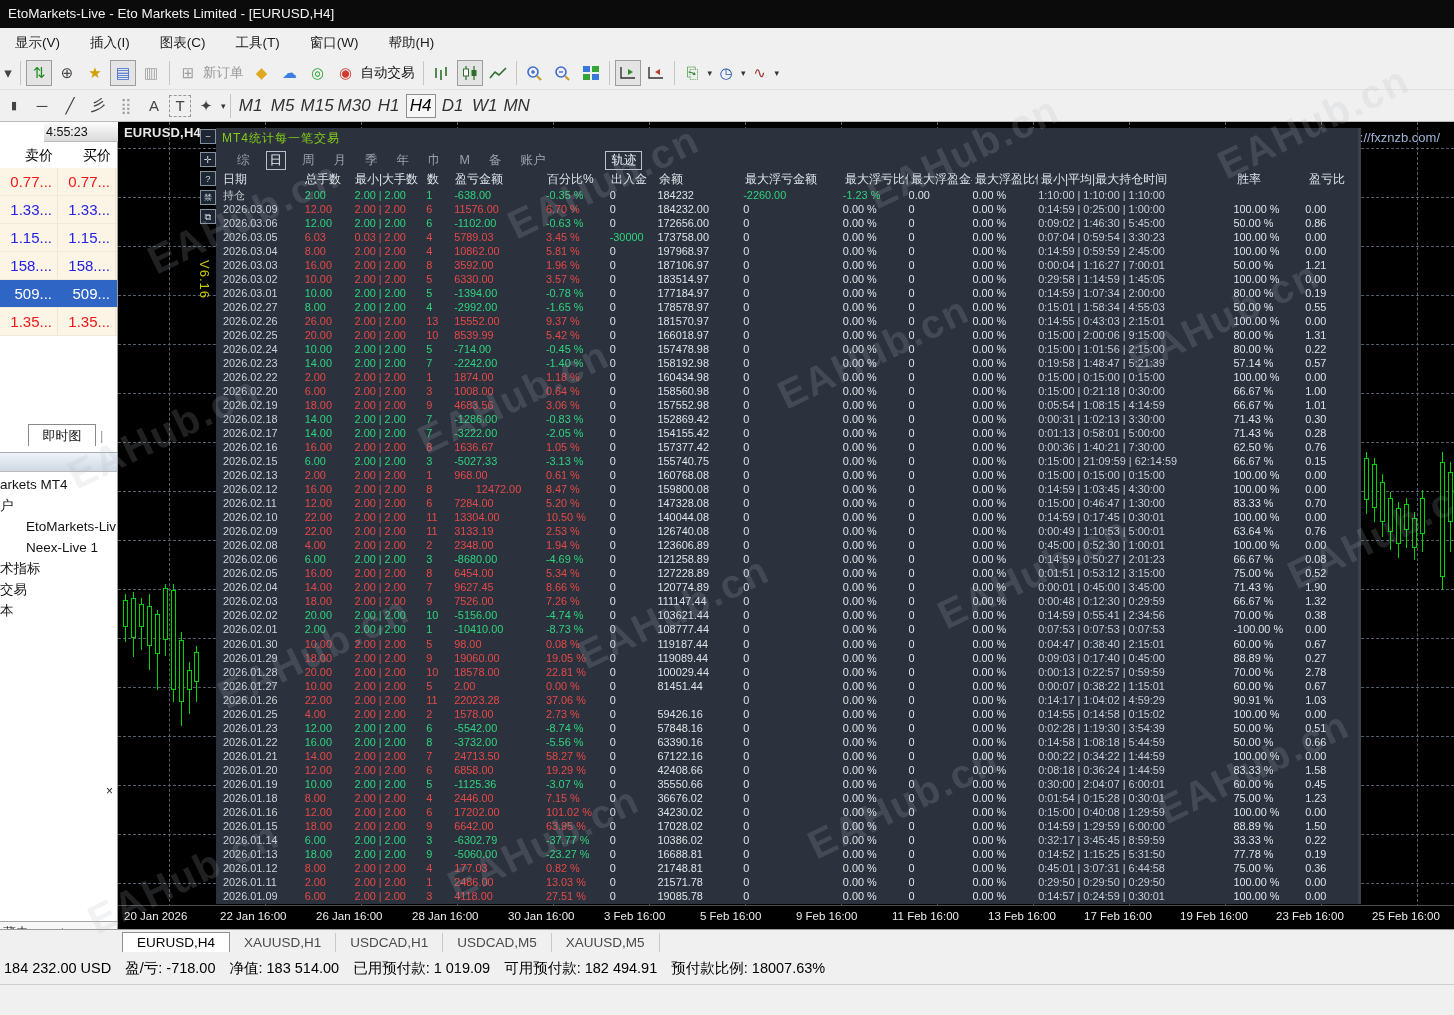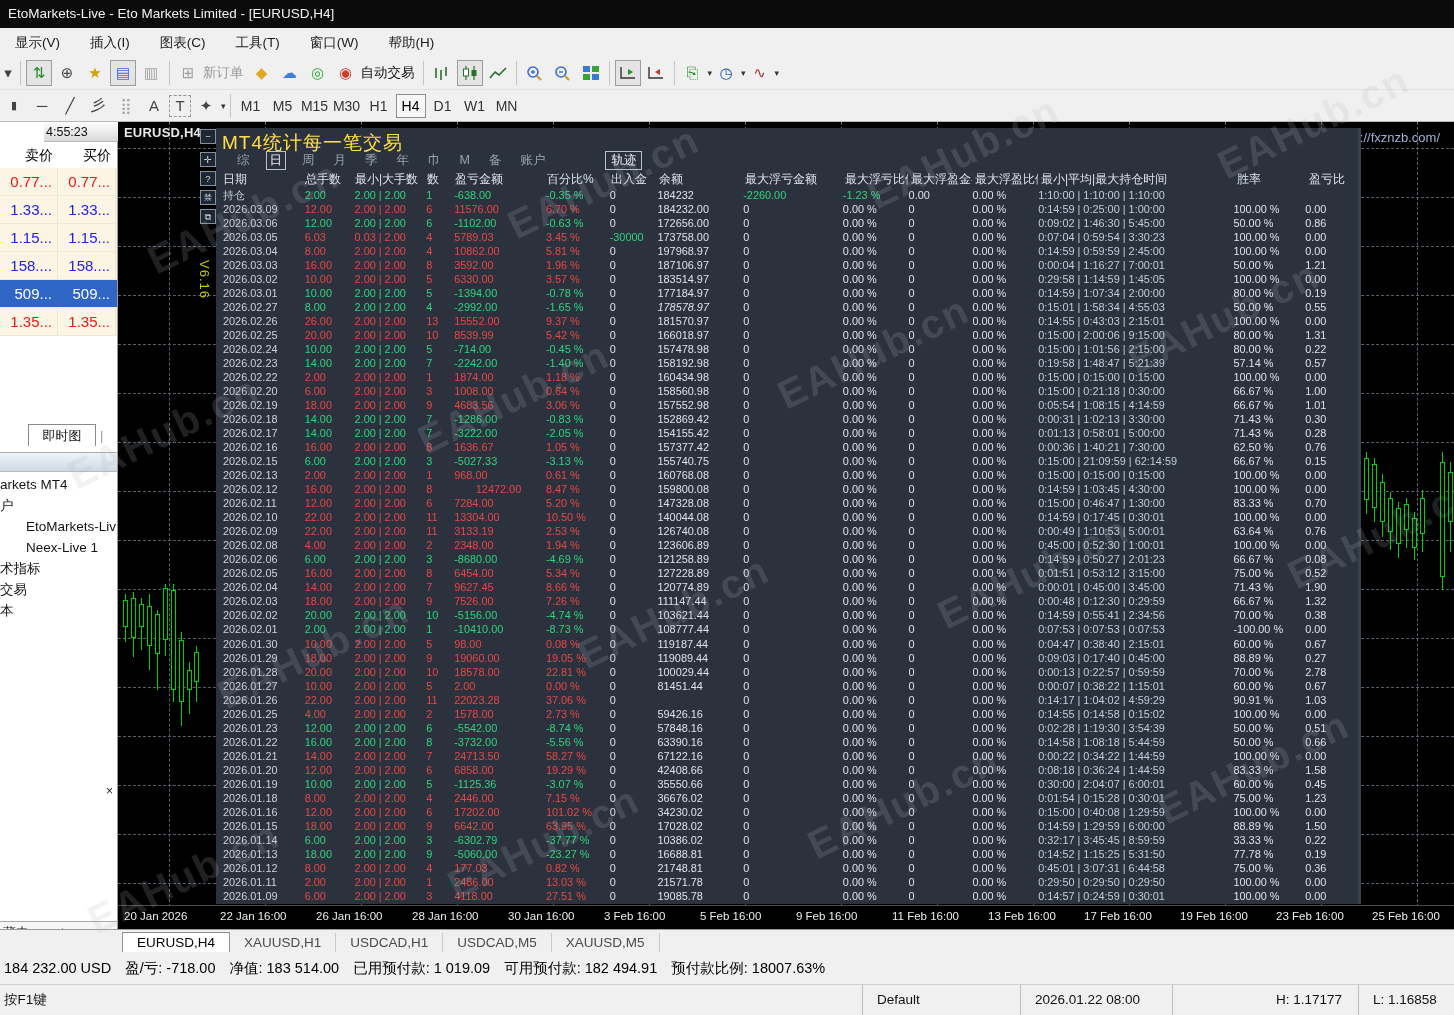--- a/index.html
+++ b/index.html
@@ -16,22 +16,22 @@
   #toolbar2{top:90px;height:32px;border-bottom:1px solid #b9b9b9;}
   .tbtn{min-width:26px;height:26px;display:flex;align-items:center;justify-content:center;margin:0 1px;
     font-size:15px;color:#444;border:1px solid transparent;box-sizing:border-box;}
   .tbtn.pressed{background:#e4e4e4;border:1px solid #9d9d9d;}
   .tbtn.grey{color:#a0a0a0;}
   .tsep{width:1px;height:24px;background:#c6c6c6;margin:0 4px;}
   .tlabel{font-size:13.5px;color:#111;margin:0 4px 0 1px;}
   .tlabel.grey{color:#9a9a9a;}
   .dd{font-size:9px;color:#333;margin-left:1px;}
   .tficon{width:18px;height:16px;}
-  .tf{min-width:30px;height:24px;display:flex;align-items:center;justify-content:center;font-size:14px;color:#333;
-    border:1px solid transparent;margin:0 1px;box-sizing:border-box;}
+  .tf{min-width:30px;height:24px;display:flex;align-items:center;justify-content:center;font-size:17px;color:#333;
+    border:1px solid transparent;margin:0 1px;box-sizing:border-box;font-style:italic;}
   .tf.active{background:#f7f7f7;border:1px solid #8f8f8f;color:#000;}
   
   #sidebar{position:absolute;left:0;top:122px;width:118px;height:807px;background:#ffffff;border-right:1px solid #9a9a9a;box-sizing:border-box;}
   #mw-head{position:absolute;left:0;top:0;width:117px;height:20px;background:linear-gradient(#fdfdfd,#d9d9d9);
     border-bottom:1px solid #bbb;font-size:12.5px;color:#111;line-height:20px;padding-left:2px;box-sizing:border-box;margin-left:44px;}
   #mw-close{position:absolute;right:3px;top:2px;font-size:12px;color:#333;line-height:14px;}
   #mw-cols{position:absolute;left:0;top:20px;width:117px;height:26px;background:#fff;display:flex;border-bottom:1px solid #e4e4e4;}
   .mw-col{width:58px;text-align:right;font-size:14px;color:#000;line-height:26px;padding-right:5px;box-sizing:border-box;}
   #mw-rows{position:absolute;left:0;top:46px;width:117px;}
   .mwrow{display:flex;height:27px;background:#fcf4e4;border-bottom:1px solid #f1e8d6;}
@@ -62,21 +62,21 @@
   #ind-credit .nm{color:#cfc32e;}
   #ind-credit .url{color:#9fb4d8;margin-left:6px;}
   #vlabel{position:absolute;left:79px;top:138px;writing-mode:vertical-rl;color:#c9c900;font-size:13px;letter-spacing:1px;}
   #axis{position:absolute;left:0;top:783px;width:1336px;height:24px;background:#000;border-top:1px solid #4a4a4a;}
   .axlab{position:absolute;top:4px;font-size:11.5px;color:#ececec;white-space:nowrap;}
   
   .cwin-btn{position:absolute;width:16px;height:15px;background:#1d2631;border:1px solid #8392a2;color:#d2dce6;
     font-size:9.5px;display:flex;align-items:center;justify-content:center;box-sizing:border-box;z-index:30;}
   
   #panel{position:absolute;left:216px;top:128px;width:1145px;height:776px;background:#2b323d;z-index:20;overflow:hidden;}
-  #panel-title{position:absolute;left:6px;top:2px;color:#fde047;font-size:19px;letter-spacing:1px;}
+  #panel-title{position:absolute;left:6px;top:2px;color:#84cc16;font-size:12px;letter-spacing:1px;}
   #modes{position:absolute;left:18px;top:23px;display:flex;align-items:center;}
   .mode{font-size:12.5px;color:#99a2ac;margin-right:13px;padding:0 3px;line-height:17px;}
   .mode.active{color:#eef3f7;border:1px solid #b9c2cc;}
   #track-btn{font-size:12.5px;color:#eef3f7;border:1px solid #b9c2cc;padding:0 5px;line-height:17px;margin-left:44px;}
   #shead{position:absolute;left:4px;top:43px;display:flex;height:16px;}
   .hcell{font-size:12px;color:#dde3e9;white-space:nowrap;overflow:hidden;line-height:16px;box-sizing:border-box;padding-left:3px;}
   #srows{position:absolute;left:4px;top:60px;width:1140px;height:716px;overflow:hidden;}
   .srow{display:flex;height:14.03px;}
   .scell{font-size:10.9px;line-height:14px;white-space:nowrap;overflow:hidden;box-sizing:border-box;padding-left:3px;}
   .c-red{color:#e64848;}
@@ -558,21 +558,21 @@
           <span class="scell c-plain" style="width: 58px;">0.19</span>
         </div>
         <div class="srow">
           <span class="scell c-date" style="width: 82px;">2026.02.27</span>
           <span class="scell c-green" style="width: 50px;">8.00</span>
           <span class="scell c-green" style="width: 72px;">2.00 | 2.00</span>
           <span class="scell c-green" style="width: 28px;">4</span>
           <span class="scell c-green" style="width: 92px;">-2992.00</span>
           <span class="scell c-green" style="width: 64px;">-1.65 %</span>
           <span class="scell c-plain" style="width: 48px;">0</span>
-          <span class="scell c-plain" style="width: 86px; font-style: italic;">178578.97</span>
+          <span class="scell c-plain" style="width: 86px;">178578.97</span>
           <span class="scell c-plain" style="width: 100px;">0</span>
           <span class="scell c-plain" style="width: 66px;">0.00 %</span>
           <span class="scell c-plain" style="width: 64px;">0</span>
           <span class="scell c-plain" style="width: 66px;">0.00 %</span>
           <span class="scell c-time" style="width: 196px;">0:15:01 | 1:58:34 | 4:55:03</span>
           <span class="scell c-plain" style="width: 72px;">50.00 %</span>
           <span class="scell c-plain" style="width: 58px;">0.55</span>
         </div>
         <div class="srow">
           <span class="scell c-date" style="width: 82px;">2026.02.26</span>
@@ -1302,27 +1302,20 @@
     </div>
 
   <div id="status1">
       <span>184 232.00 USD</span>
       <span>盈/亏: -718.00</span>
       <span>净值: 183 514.00</span>
       <span>已用预付款: 1 019.09</span>
       <span>可用预付款: 182 494.91</span>
       <span>预付款比例: 18007.63%</span>
     </div>
-  <div id="status2">
-    <span id="help-hint">按F1键</span>
-    <span class="s2cell" style="left:862px;width:158px">Default</span>
-    <span class="s2cell" style="left:1020px;width:152px">2026.01.22 08:00</span>
-    <span class="s2cell" style="left:1172px;width:186px;text-align:right;padding-right:16px">H: 1.17177</span>
-    <span class="s2cell" style="left:1358px;width:96px">L: 1.16858</span>
-  </div>
 
   <div id="wmlayer">
       <div class="wm" style="left: 140px; top: 195px;">EAHub.cn</div>
       <div class="wm" style="left: 500px; top: 160px;">EAHub.cn</div>
       <div class="wm" style="left: 860px; top: 130px;">EAHub.cn</div>
       <div class="wm" style="left: 1210px; top: 100px;">EAHub.cn</div>
       <div class="wm" style="left: 60px; top: 410px;">EAHub.cn</div>
       <div class="wm" style="left: 410px; top: 375px;">EAHub.cn</div>
       <div class="wm" style="left: 770px; top: 330px;">EAHub.cn</div>
       <div class="wm" style="left: 1120px; top: 295px;">EAHub.cn</div>

